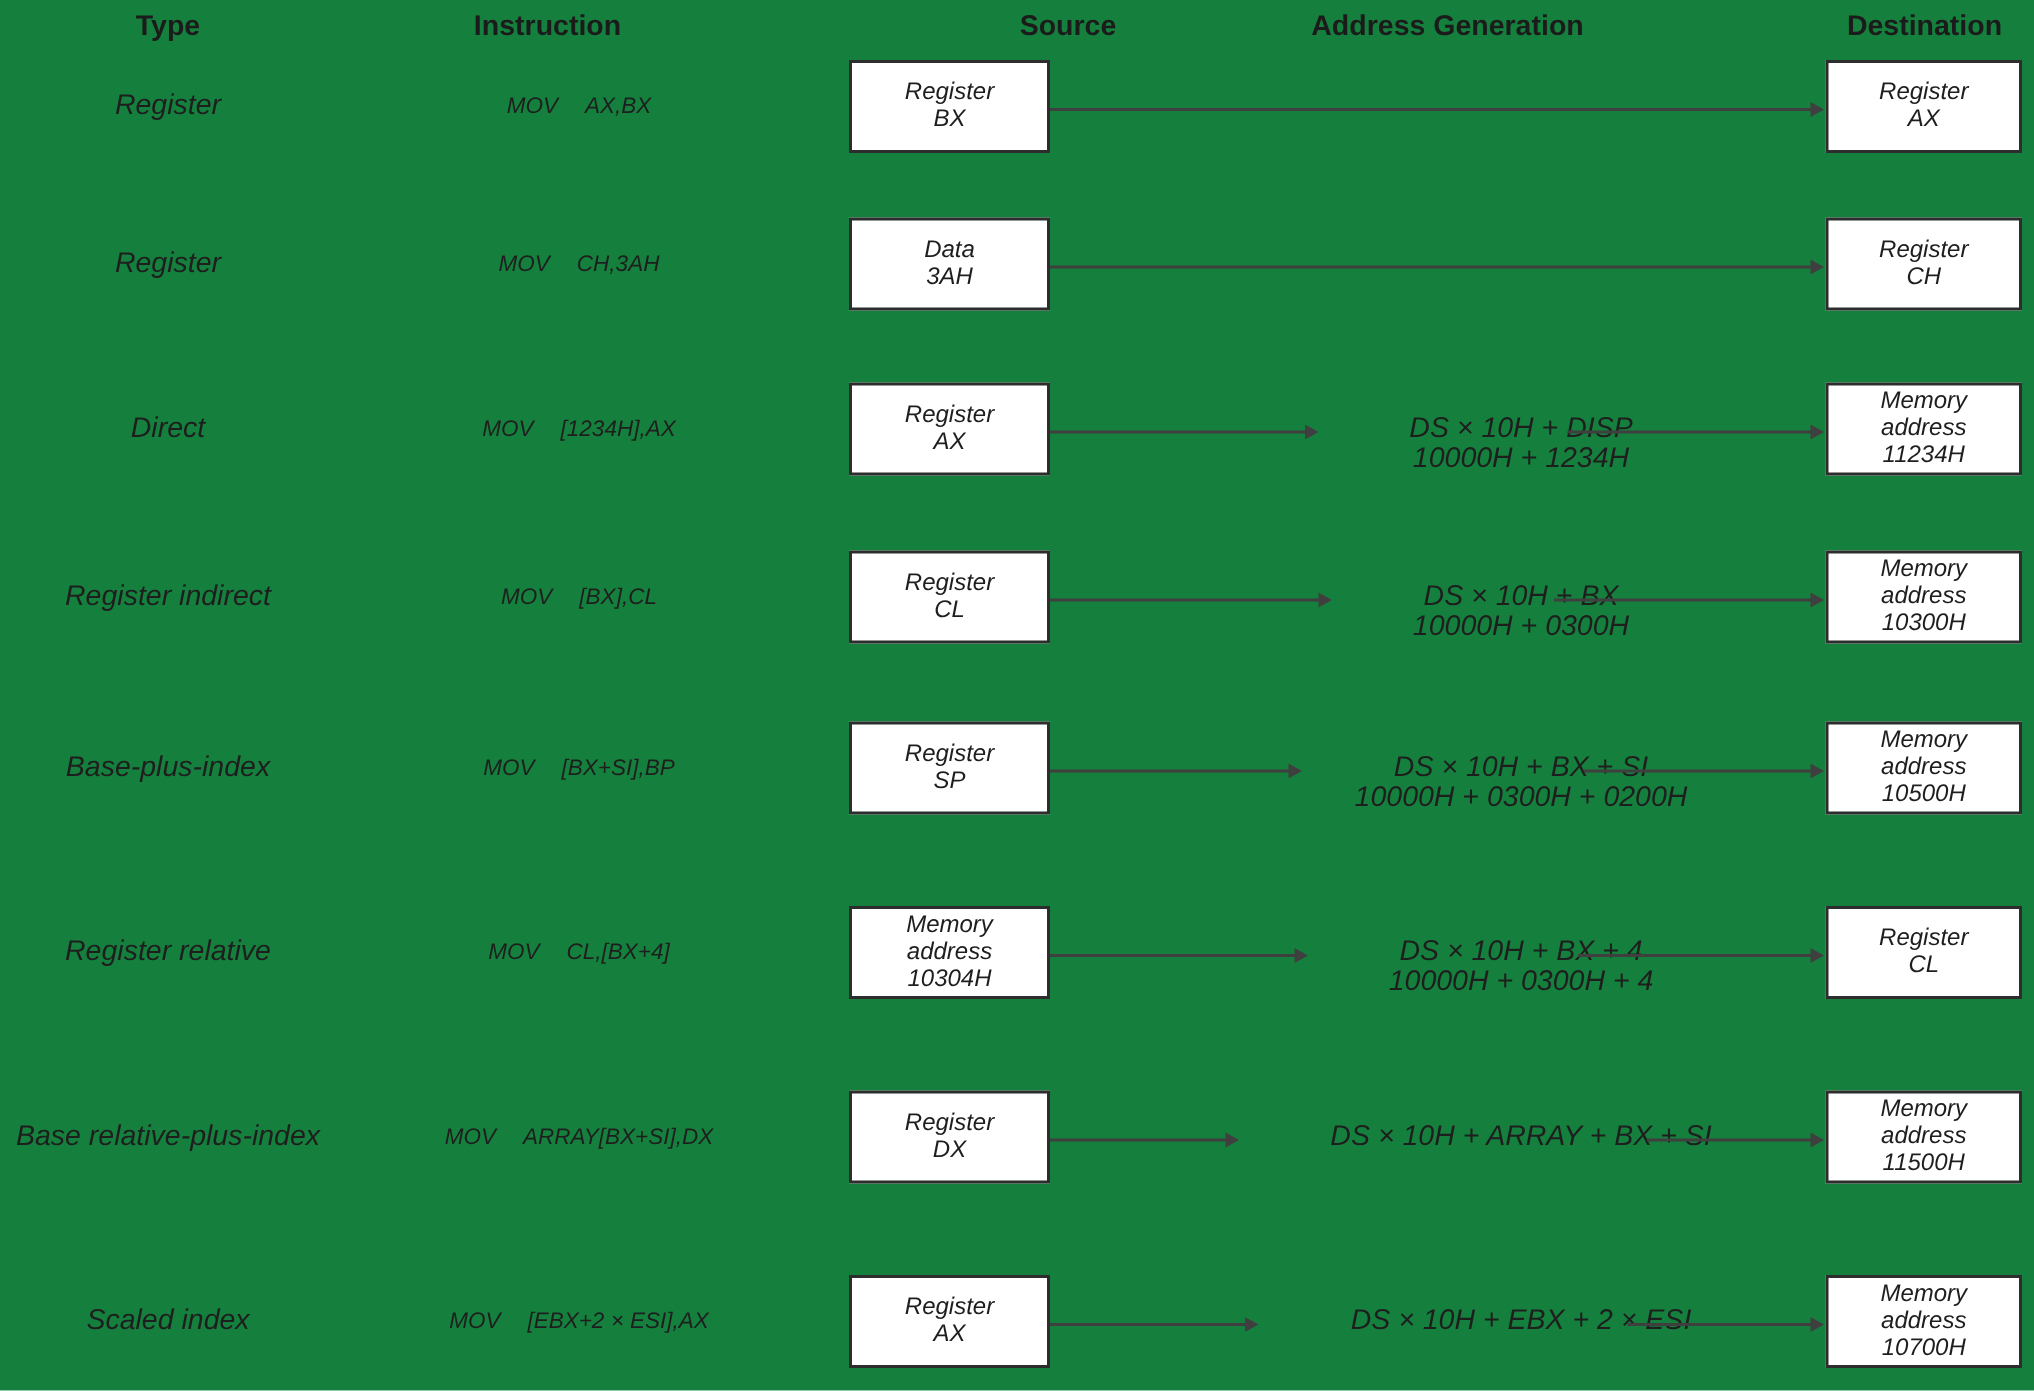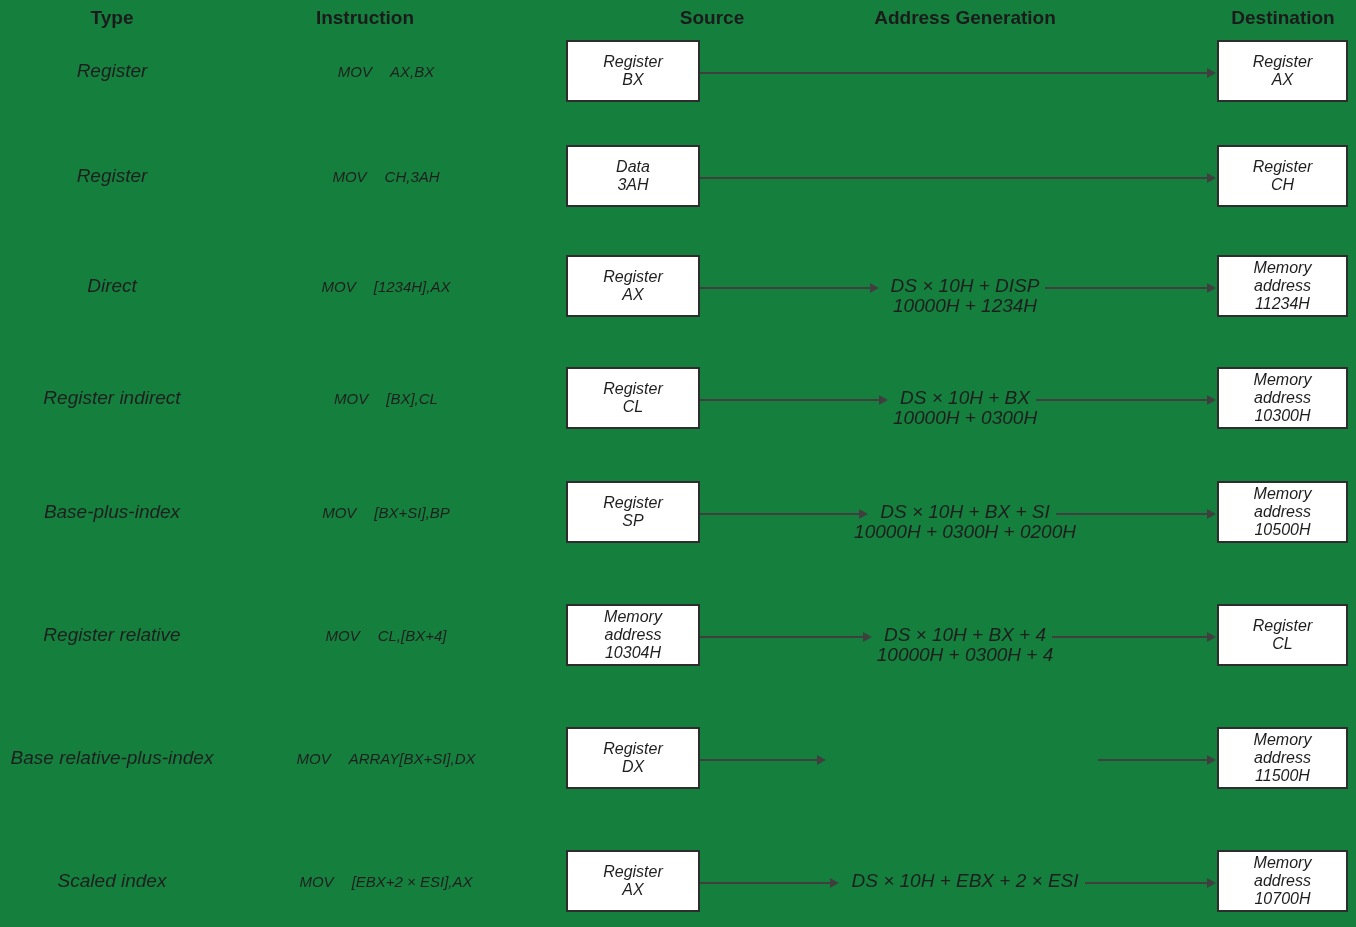--- a/index.html
+++ b/index.html
@@ -33,21 +33,21 @@
   .box {
     box-sizing:border-box; border:2px solid #2d2d2d; background:#ffffff;
     display:flex; flex-direction:column; justify-content:center; align-items:center;
     font-size:16px; line-height:18px; text-align:center;
     top:calc(var(--cy) - 31px); height:62px;
   }
   .source-box { left:566px; width:134px; }
   .dest-box   { left:1217px; width:131px; }
 
   .ag {
-    left:965px; top:calc(var(--cy) - 10px); transform:translateX(-50%);
+    left:1014px; top:calc(var(--cy) - 10px); transform:translateX(-50%);
     text-align:center; font-size:19px; line-height:20px; white-space:nowrap;
   }
 
   .arrow { height:2px; background:#3f3f3f; top:calc(var(--cy) + 1px); }
   .arrow-single { left:700px; width:508px; }
   .arrow .head {
     position:absolute; right:-8px; top:-4px; width:0; height:0;
     border-left:9px solid #3f3f3f;
     border-top:5px solid transparent; border-bottom:5px solid transparent;
   }
@@ -195,20 +195,21 @@
     <div class="type-label">Base relative-plus-index</div>
     <div class="instr"><span>MOV</span><span class="gap"></span><span>ARRAY[BX+SI],DX</span></div>
     <div class="box source-box">
       <div>Register</div>
       <div>DX</div>
     </div>
     <div class="arrow arrow-1" style="left: 700px; width: 118.086px;">
         <span class="head"></span>
       </div>
     <div class="ag">
+      <div class="ag-l1"><span>DS × 10H + ARRAY + BX + SI</span></div>
     </div>
     <div class="arrow arrow-2" style="left: 1097.91px; width: 110.086px;">
         <span class="head"></span>
       </div>
     <div class="box dest-box">
       <div>Memory</div>
       <div>address</div>
       <div>11500H</div>
     </div>
   </div>

